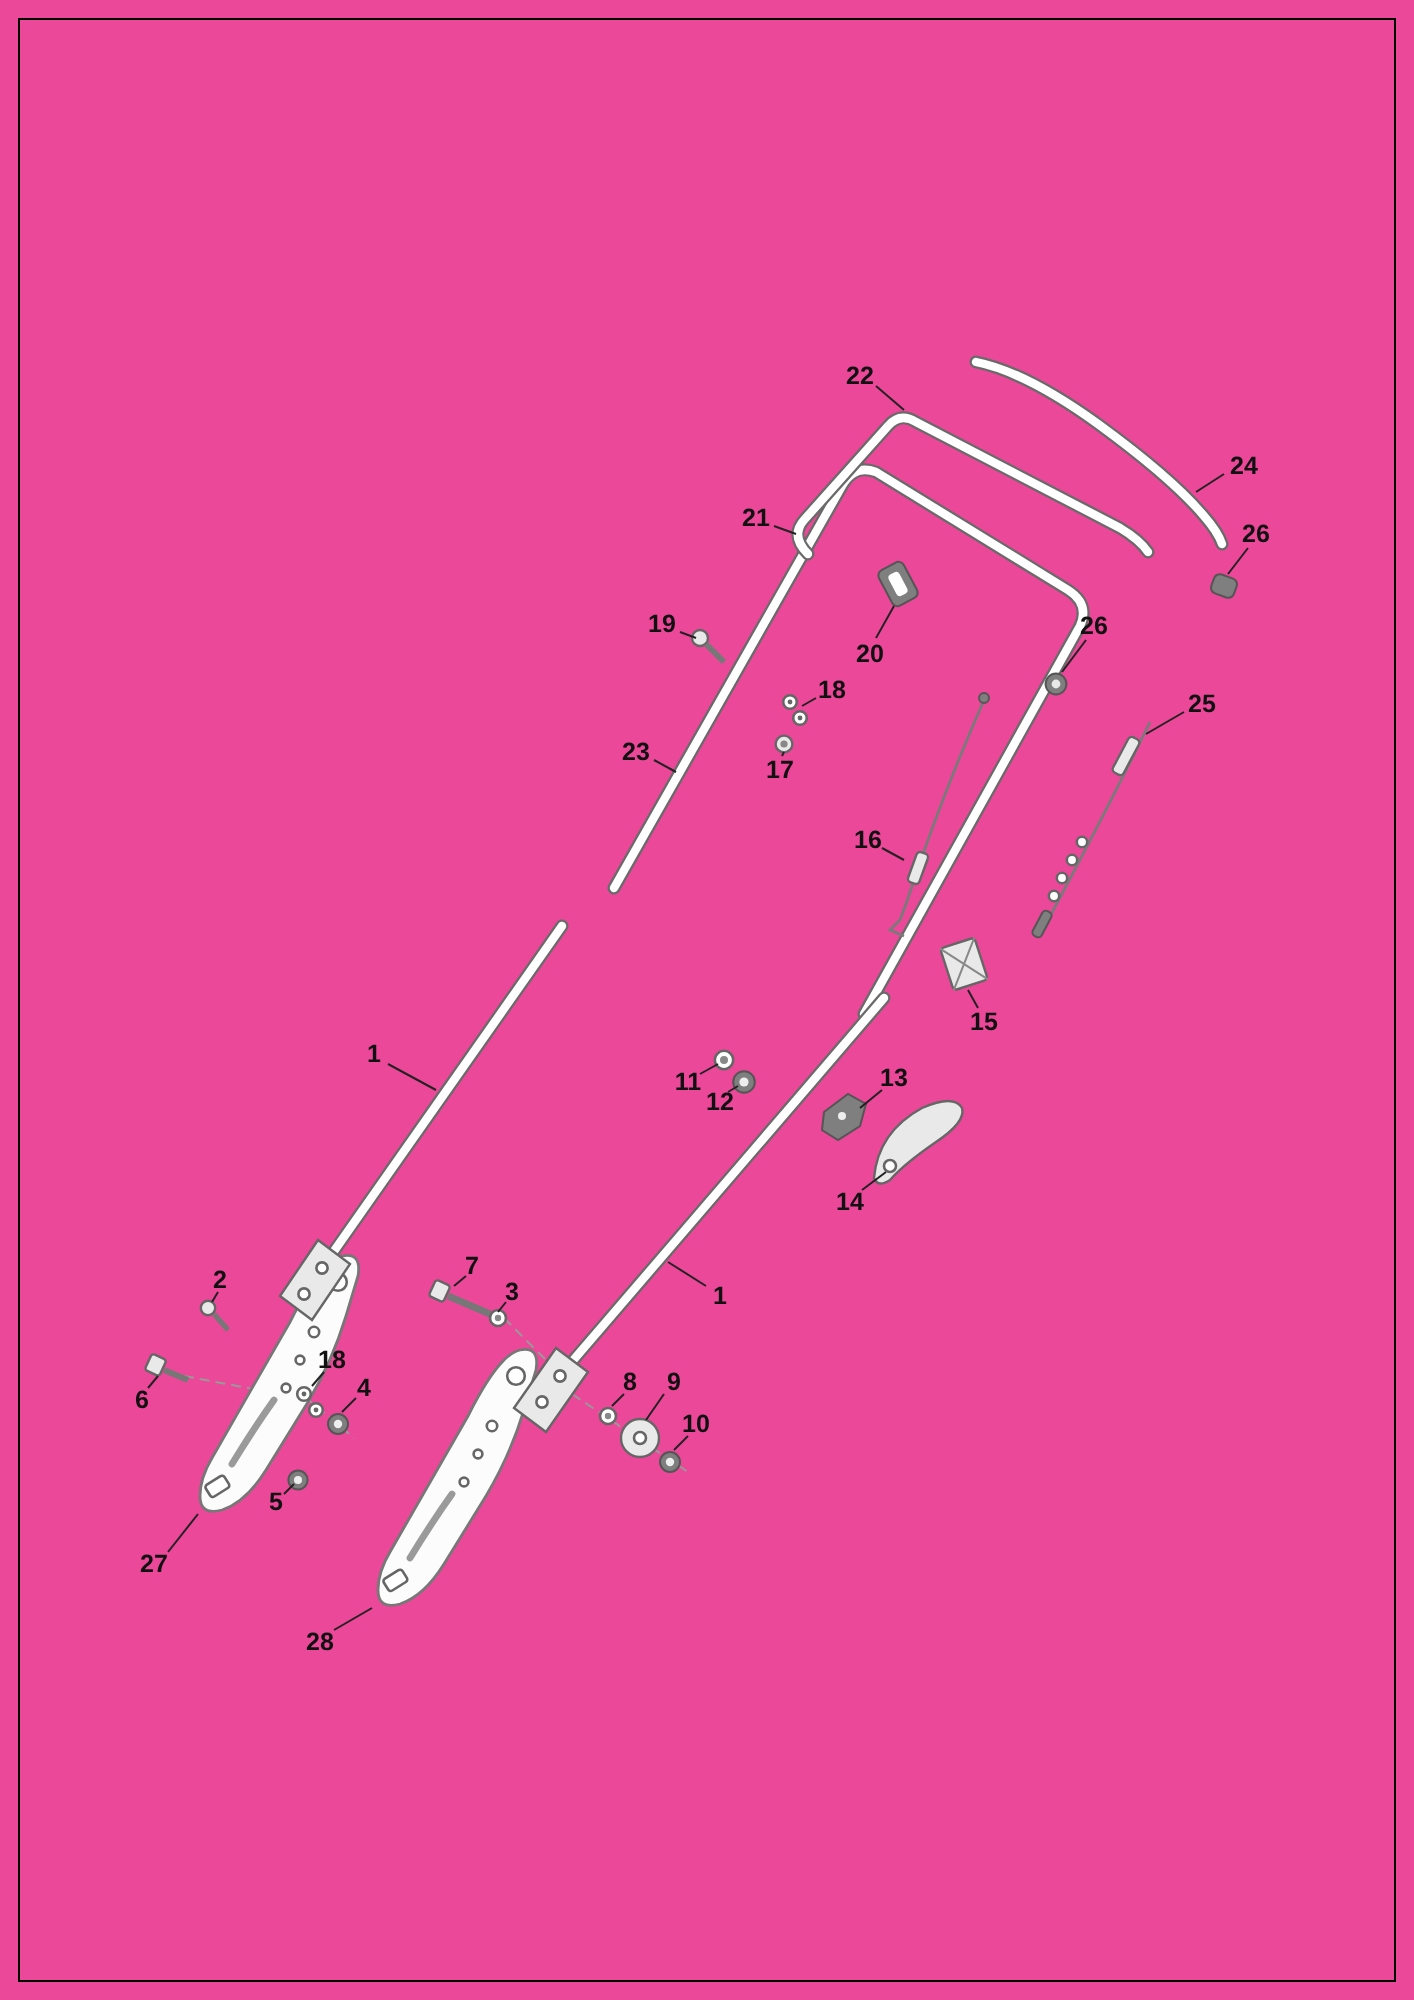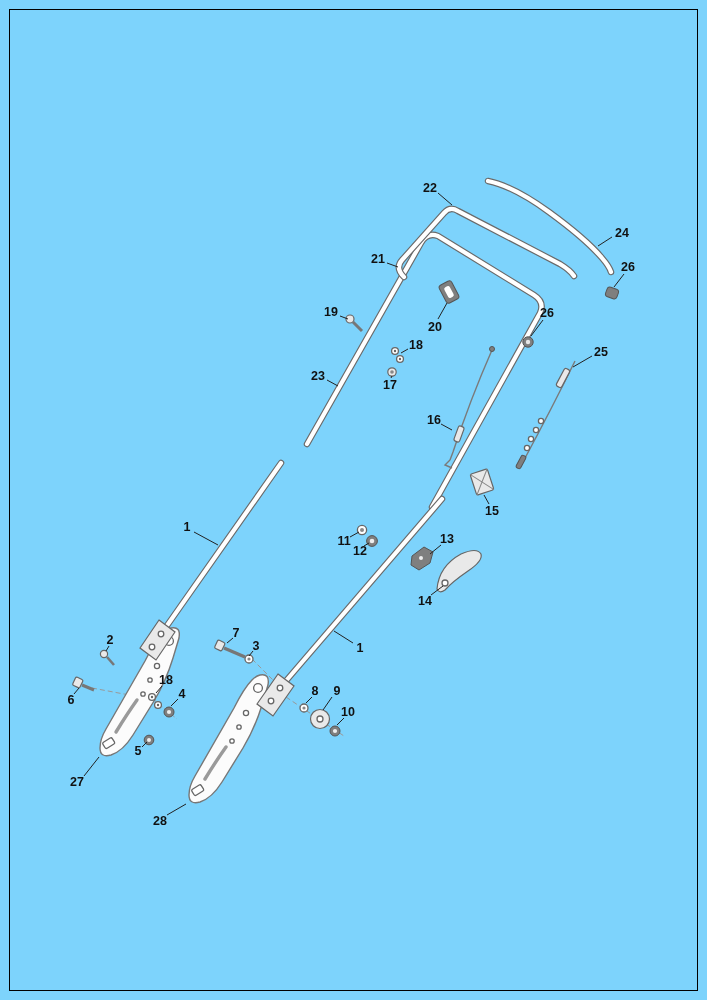--- a/index.html
+++ b/index.html
@@ -1,16 +1,16 @@
 <!DOCTYPE html>
 <html><head>
 <meta charset="utf-8">
 <style>
   html,body{margin:0;padding:0;background:#ffffff;}
-  .page{position:relative;width:707px;height:1000px;background:#7dd3fc;overflow:hidden;}
+  .page{position:relative;width:707px;height:1000px;background:#ec4899;overflow:hidden;}
   svg{display:block;}
   .frame{fill:none;stroke:#000;stroke-width:1;}
   .tO{fill:none;stroke:#6a6a6a;stroke-width:6.5;stroke-linecap:round;stroke-linejoin:round;}
   .tI{fill:none;stroke:#ffffff;stroke-width:4.2;stroke-linecap:round;stroke-linejoin:round;}
   .cable{fill:none;stroke:#7a7a7a;stroke-width:1.4;}
   .ring{fill:#ffffff;stroke:#666;stroke-width:1.3;}
   .lite{fill:#e9e9e9;stroke:#666;stroke-width:1.2;}
   .dark{fill:#7f7f7f;stroke:#555;stroke-width:1;}
   .plate{fill:#fcfcfc;stroke:#777;stroke-width:1.4;}
   .dash{stroke:#999;stroke-width:1;stroke-dasharray:5 3;}

